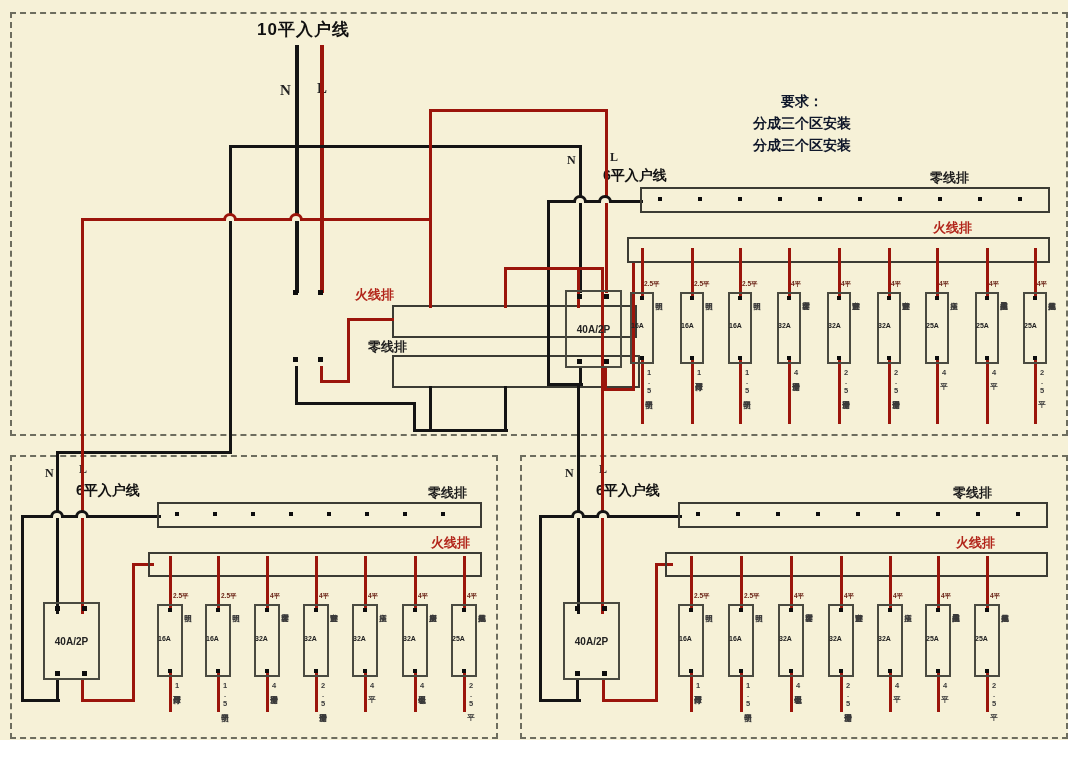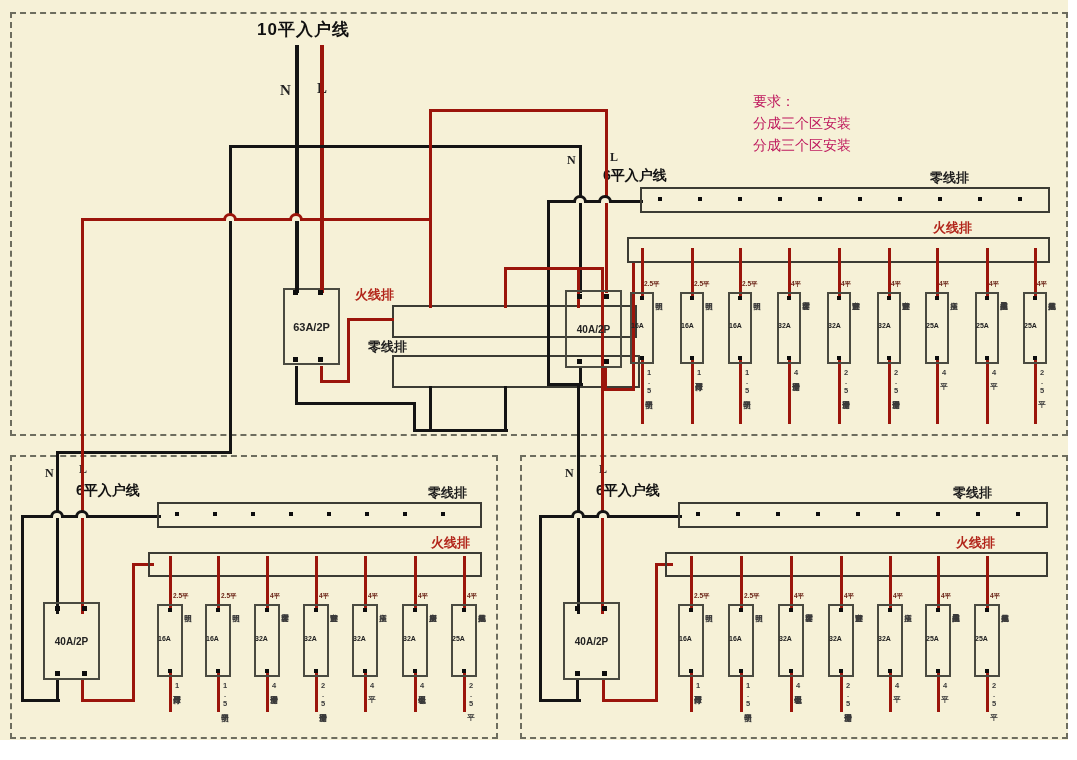--- a/index.html
+++ b/index.html
@@ -8,21 +8,21 @@
   .zone{position:absolute;border:2px dashed #6d6d5e;}
   .wire{position:absolute;}
   .arc{position:absolute;width:14px;height:8px;border:3px solid #000;border-bottom:none;border-radius:14px 14px 0 0;background:#f6f1d7;box-sizing:border-box;}
   .busbar{position:absolute;border:2px solid #3c3c34;box-sizing:border-box;background:transparent;}
   .breakerbox{position:absolute;border:2px solid #4a4a40;box-sizing:border-box;background:transparent;}
   .title{position:absolute;font-weight:bold;color:#111;font-size:17px;white-space:nowrap;letter-spacing:1px;}
   .nl{position:absolute;font-family:"Liberation Serif",serif;color:#222;font-size:15px;font-weight:bold;}
   .nl-s{position:absolute;font-family:"Liberation Serif",serif;color:#222;font-size:12px;font-weight:bold;}
   .subtitle{position:absolute;font-weight:bold;color:#111;font-size:14px;white-space:nowrap;}
   .buslbl{position:absolute;font-weight:bold;font-size:13px;white-space:nowrap;}
-  .req{position:absolute;font-weight:normal;color:#be185d;font-size:14px;line-height:22px;white-space:nowrap;}
+  .req{position:absolute;font-weight:bold;color:#0f172a;font-size:14px;line-height:22px;white-space:nowrap;text-align:center;}
   .dot{position:absolute;background:#0d0d0d;}
   .amp{position:absolute;font-size:7px;color:#222;font-weight:bold;white-space:nowrap;}
   .wsize{position:absolute;font-size:6.5px;color:#6b2417;font-weight:bold;white-space:nowrap;}
   .vtxt{position:absolute;writing-mode:vertical-rl;text-orientation:upright;font-size:7.5px;color:#3a3a3a;font-weight:bold;line-height:1;}
   .bkname{position:absolute;width:100%;text-align:center;font-size:10px;font-weight:bold;color:#222;top:50%;transform:translateY(-50%);}
   .white{position:absolute;background:#ffffff;}
 </style>
 </head>
 <body>
 
@@ -38,23 +38,20 @@
   <div class="title" style="left:257px;top:18px;">10平入户线</div>
   <div class="req" style="left:753px;top:90px;">
     <div>要求：</div>
     <div>分成三个区安装</div>
     <div>分成三个区安装</div>
   </div>
 
   <div class="nl" style="left:280px;top:82px;">N</div>
   <div class="nl" style="left:317px;top:80px;">L</div>
 
-  <div class="breakerbox" style="left:283px;top:288px;width:57px;height:77px;">
-    <div class="bkname" style="font-size:11px;">63A/2P</div>
-  </div>
 
   <div class="buslbl" style="left:355px;top:286px;color:#b2251a;">火线排</div>
   <div class="busbar" style="left:392px;top:305px;width:245px;height:33px;"></div>
   <div class="buslbl" style="left:368px;top:338px;color:#1d1d1d;">零线排</div>
   <div class="busbar" style="left:392px;top:355px;width:248px;height:33px;"></div>
 
   <div class="nl-s" style="left:567px;top:153px;">N</div>
   <div class="nl-s" style="left:610px;top:150px;">L</div>
   <div class="subtitle" style="left:603px;top:167px;">6平入户线</div>
   <div class="buslbl" style="left:930px;top:169px;color:#1d1d1d;">零线排</div>

